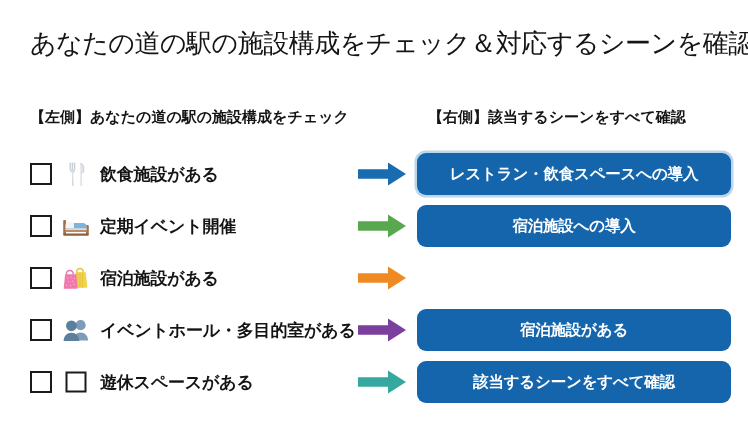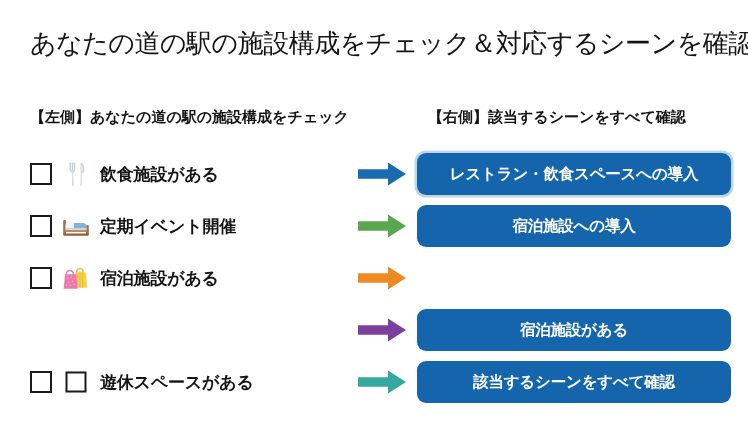--- a/index.html
+++ b/index.html
@@ -211,20 +211,36 @@
         </span>
       <span class="row-label">宿泊施設がある</span>
     </div>
     <div class="arrow-cell">
         <svg width="52" height="28" viewBox="0 0 52 28">
     <path d="M2 9.2h30V2.6L50 14 32 25.4v-6.6H2z" fill="#ef8a22"></path>
   </svg>
       </div>
   </div>
     <div class="row">
+    <div class="left-cell">
+      <span class="checkbox"></span>
+      <span class="emoji">
+          <svg viewBox="0 0 30 30">
+        <g fill="#7e9cb8">
+          <circle cx="19.6" cy="10.2" r="5.1"></circle>
+          <path d="M12.2 25.4c0-4.5 3.3-7.8 7.4-7.8s7.4 3.3 7.4 7.8z"></path>
+        </g>
+        <g fill="#5d7f9e">
+          <circle cx="10.4" cy="10.8" r="5.4"></circle>
+          <path d="M2.6 26c0-4.7 3.5-8.2 7.8-8.2s7.8 3.5 7.8 8.2z"></path>
+        </g>
+      </svg>
+        </span>
+      <span class="row-label">イベントホール・多目的室がある</span>
+    </div>
     <div class="arrow-cell">
         <svg width="52" height="28" viewBox="0 0 52 28">
     <path d="M2 9.2h30V2.6L50 14 32 25.4v-6.6H2z" fill="#7b3f9d"></path>
   </svg>
       </div>
     <div class="pill">
       <span class="pill-label">宿泊施設がある</span>
     </div>
   </div>
     <div class="row">

